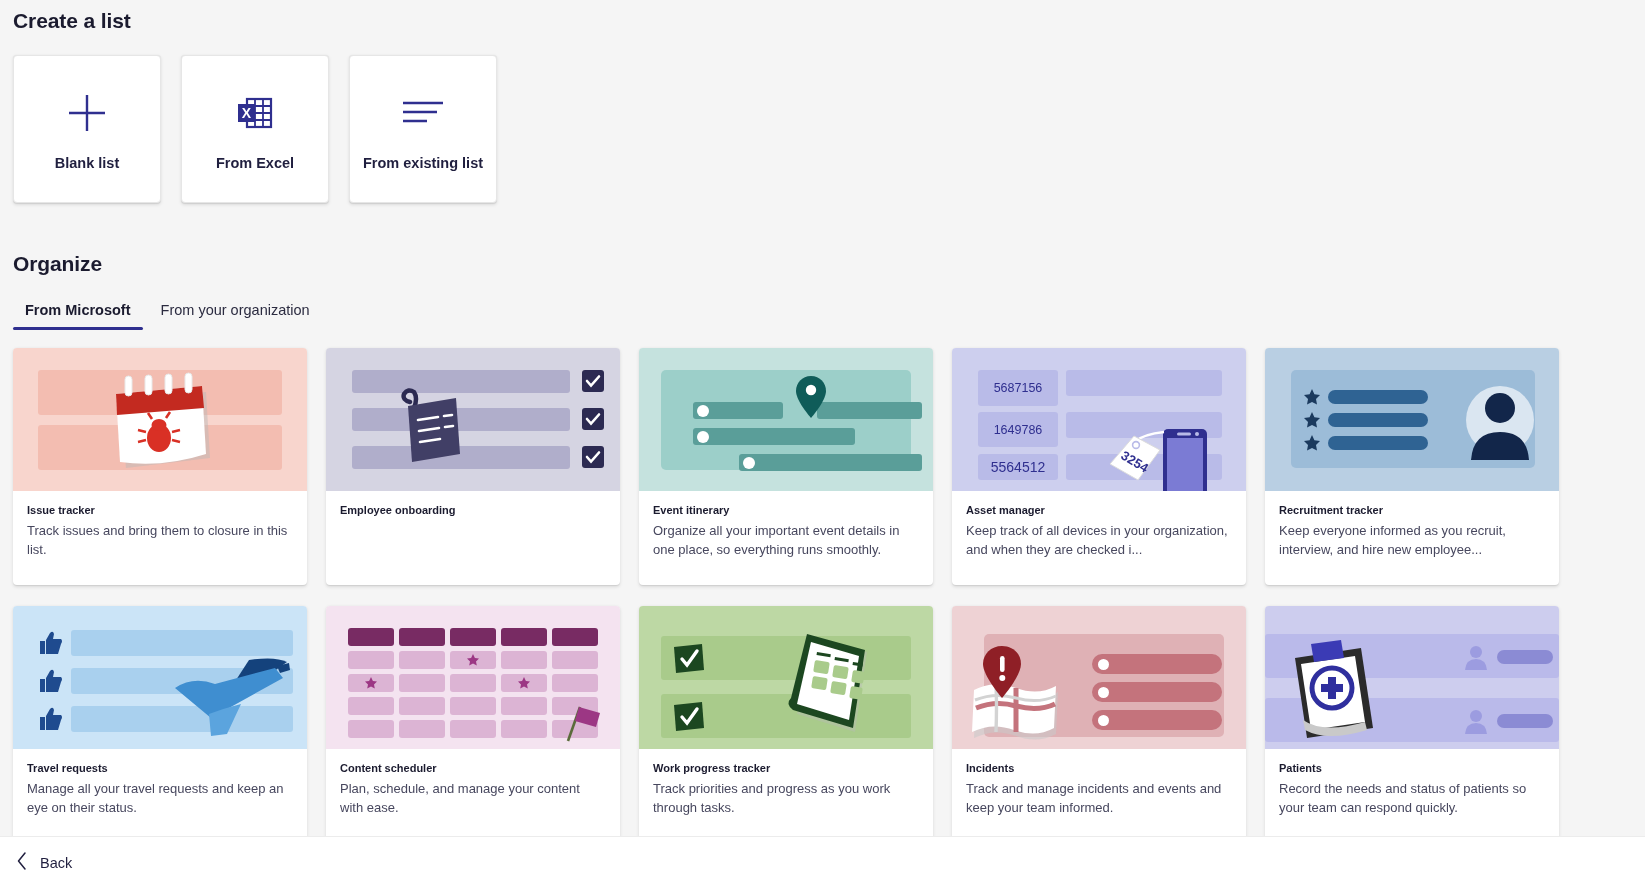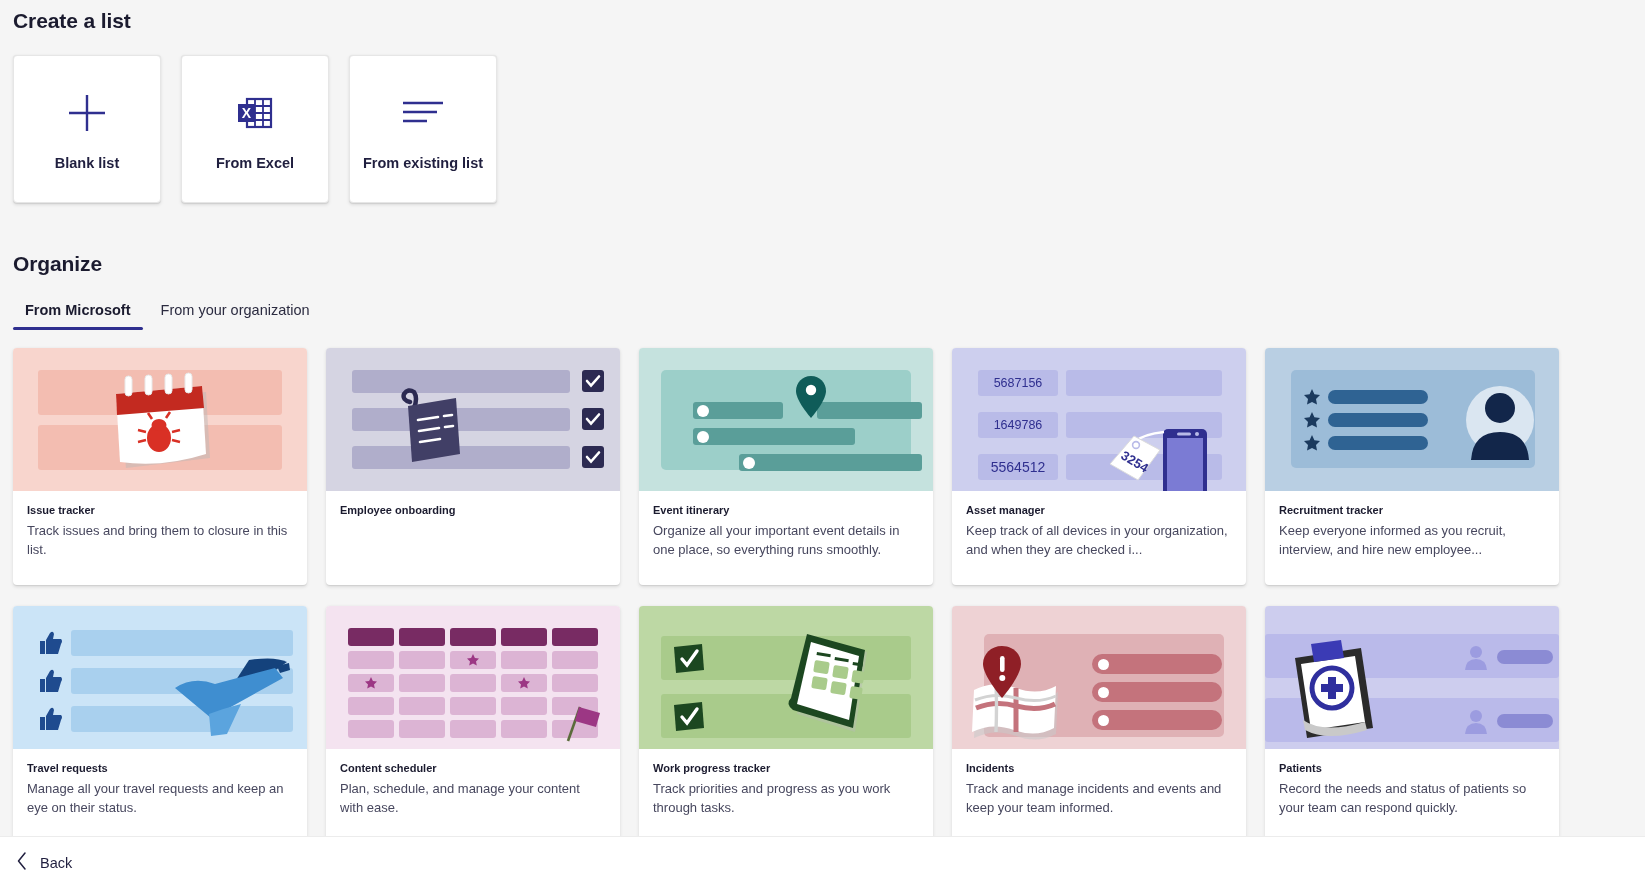--- a/index.html
+++ b/index.html
@@ -277,22 +277,22 @@
         </svg>
       </div>
       <div class="card-body">
         <div class="card-title">Event itinerary</div>
         <div class="card-desc">Organize all your important event details in one place, so everything runs smoothly.</div>
       </div>
     </div>
 
     <div class="card">
       <div class="card-art" style="background:#cdcfee;">
-        <div class="art-bar asset-id" style="left:26px;top:22px;width:80px;height:26px;background:#b9bbe8;color:#2f2f8f;font-size:12.5px;display:flex;align-items:center;justify-content:center;font-weight:normal;">5687156</div>
-        <div class="art-bar asset-id" style="left:26px;top:64px;width:80px;height:26px;background:#b9bbe8;color:#2f2f8f;font-size:12.5px;display:flex;align-items:center;justify-content:center;">1649786</div>
+        <div class="art-bar asset-id" style="left:26px;top:22px;width:80px;height:36px;background:#b9bbe8;color:#2f2f8f;font-size:12.5px;display:flex;align-items:center;justify-content:center;font-weight:normal;">5687156</div>
+        <div class="art-bar asset-id" style="left:26px;top:64px;width:80px;height:35px;background:#b9bbe8;color:#2f2f8f;font-size:12.5px;display:flex;align-items:center;justify-content:center;">1649786</div>
         <div class="art-bar asset-id" style="left:26px;top:106px;width:80px;height:26px;background:#b9bbe8;color:#2f2f8f;font-size:14px;display:flex;align-items:center;justify-content:center;">5564512</div>
         <div class="art-bar" style="left:114px;top:22px;width:156px;height:26px;background:#b9bbe8;"></div>
         <div class="art-bar" style="left:114px;top:64px;width:156px;height:26px;background:#b9bbe8;"></div>
         <div class="art-bar" style="left:114px;top:106px;width:156px;height:26px;background:#b9bbe8;"></div>
         <svg class="art-svg" style="left:208px;top:78px;" width="50" height="70" viewBox="0 0 50 70">
           <rect x="3" y="3" width="44" height="70" rx="5" fill="#2f2f8f"></rect>
           <rect x="7" y="12" width="36" height="62" fill="#7b7bd4"></rect>
           <rect x="17" y="6.5" width="14" height="3" rx="1.5" fill="#b9bbe8"></rect>
           <circle cx="37" cy="8" r="2" fill="#b9bbe8"></circle>
         </svg>

